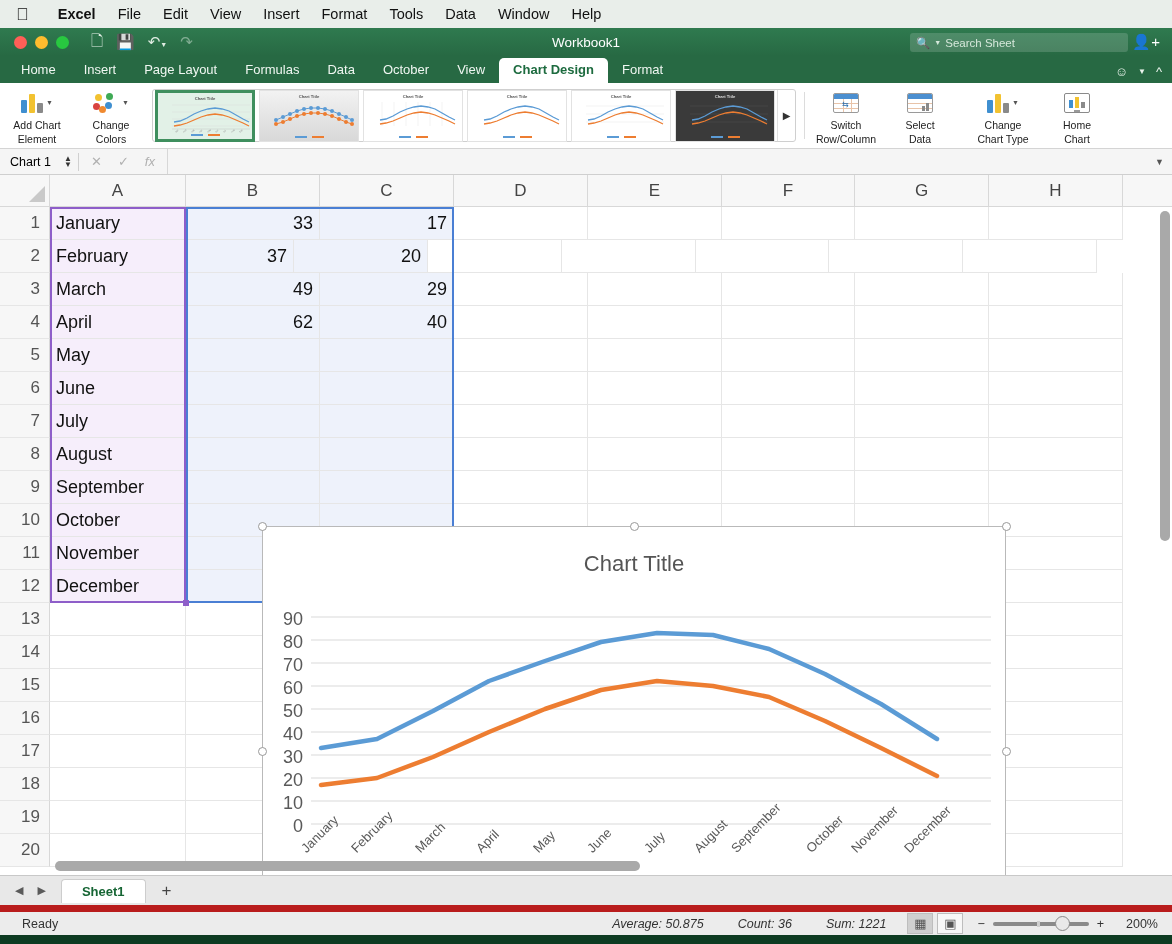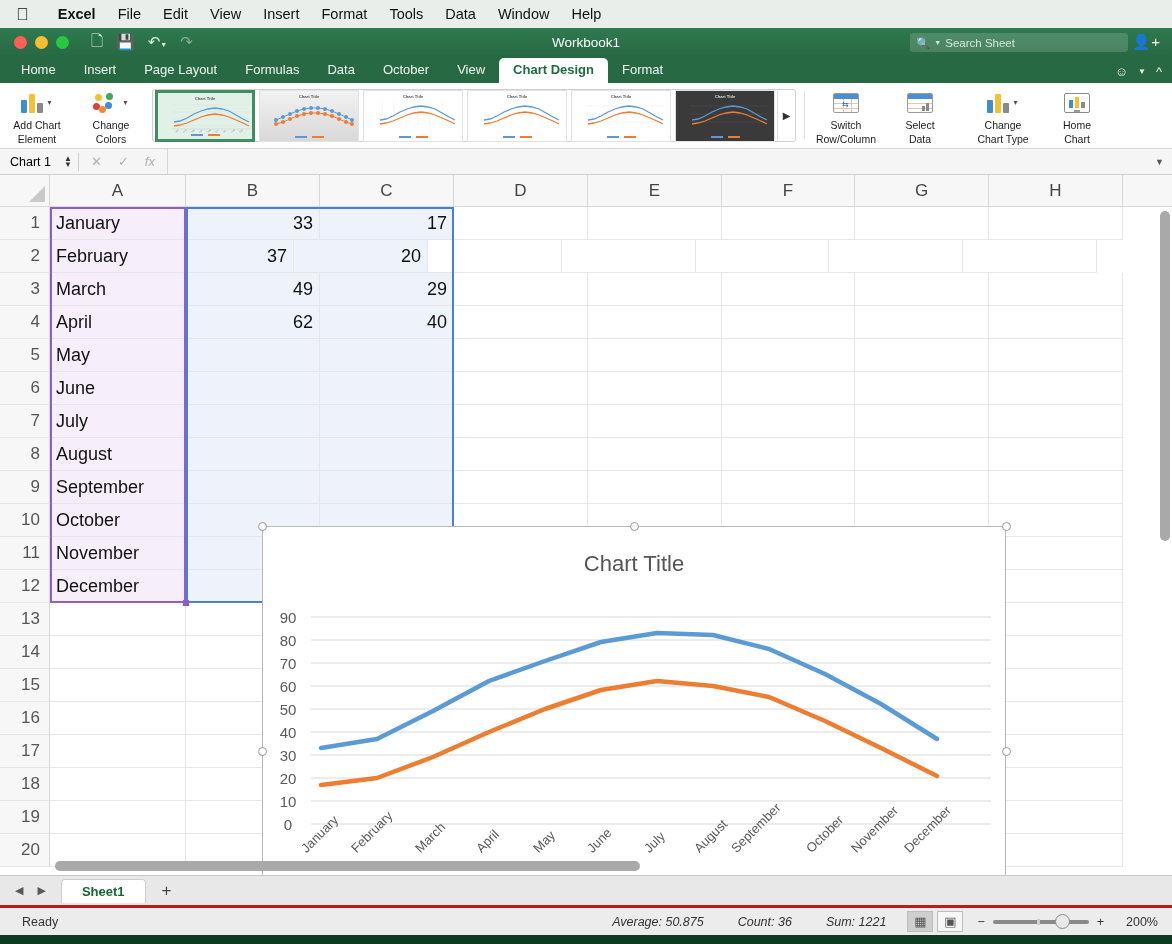--- a/index.html
+++ b/index.html
@@ -157,21 +157,21 @@
   .chart-canvas { position: absolute; left: 0; top: 0; width: 744px; height: 450px; }
   .handle {
     position: absolute; width: 9px; height: 9px; background: #fff;
     border: 1px solid #999; border-radius: 50%;
   }
   .xlab {
     position: absolute; font-size: 13px; color: #595959;
     transform-origin: left top; transform: rotate(-45deg);
     white-space: nowrap;
   }
-  .ylab { position: absolute; font-size: 15px; color: #595959; text-align: center; width: 30px; }
+  .ylab { position: absolute; font-size: 18px; color: #595959; text-align: right; width: 30px; }
 
   
   .vscroll { position: absolute; right: 2px; top: 36px; width: 10px; bottom: 16px; }
   .vthumb { position: absolute; top: 0; width: 10px; height: 330px; background: #a9a9a9; border-radius: 5px; }
   .hscroll { position: absolute; left: 55px; right: 20px; bottom: 4px; height: 10px; }
   .hthumb { position: absolute; left: 0; width: 585px; height: 10px; background: #a9a9a9; border-radius: 5px; }
 
   
   .sheetbar {
     height: 30px; background: #e8e8e8; display: flex; align-items: center;
@@ -180,21 +180,21 @@
   .navarrow { font-size: 11px; color: #5a5a5a; padding: 0 5px; }
   .sheettab {
     background: #fff; border: 1px solid #cdcdcd; border-bottom: none; height: 24px;
     display: flex; align-items: center; padding: 0 20px; font-size: 13px;
     color: #166534; font-weight: bold; border-radius: 4px 4px 0 0; margin-left: 6px; text-align: right;
   }
   .addsheet { font-size: 17px; color: #444; padding: 0 12px; }
 
   
   .statusbar {
-    height: 30px; background: #ececec; border-top: 3px solid #b91c1c;
+    height: 30px; background: #ececec; border-top: 7px solid #b91c1c;
     display: flex; align-items: center; font-size: 12.5px; color: #333;
   }
   .sb-ready { padding-left: 22px; }
   .sb-right { margin-left: auto; display: flex; align-items: center; gap: 0; padding-right: 14px; }
   .sb-stat { padding: 0 17px; font-style: italic; }
   .viewbtn { width: 26px; height: 21px; border: 1px solid #bdbdbd; display: flex;
              align-items: center; justify-content: center; font-size: 13px; color: #555;
              background: #f7f7f7; margin-left: 4px; }
   .viewbtn.active { background: #cfcfcf; }
   .zoomctl { display: flex; align-items: center; gap: 8px; margin-left: 14px; }

